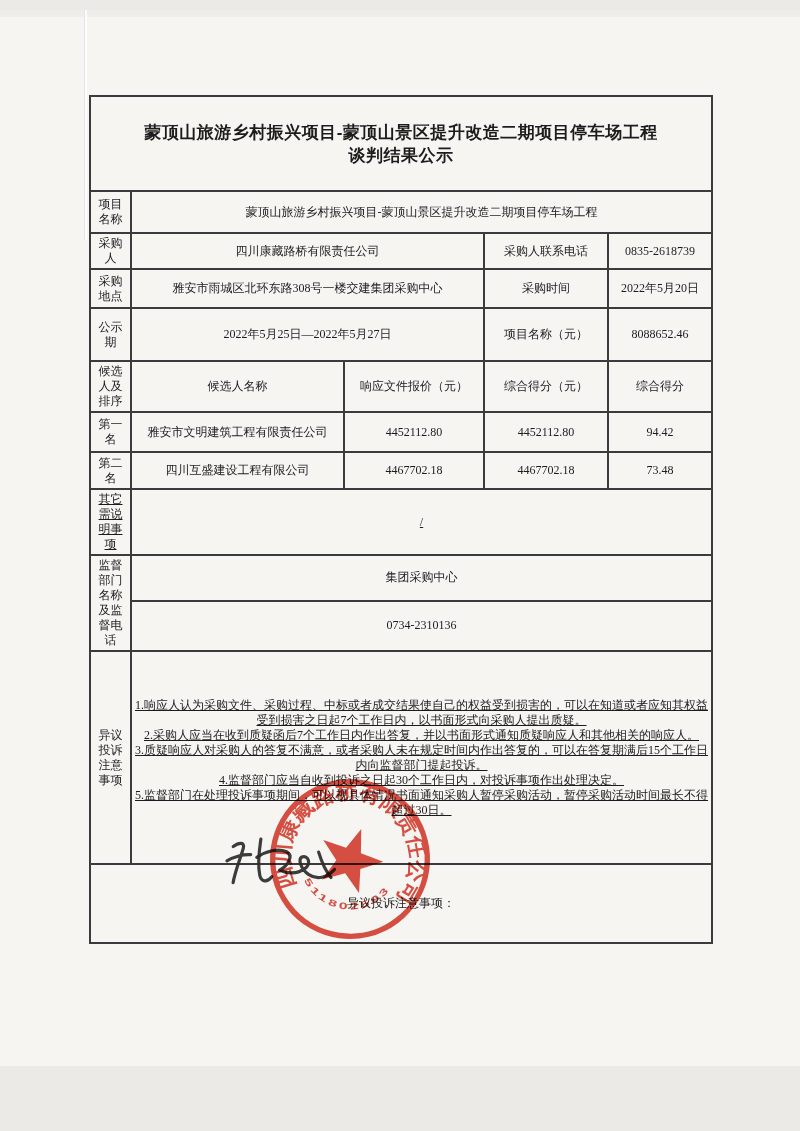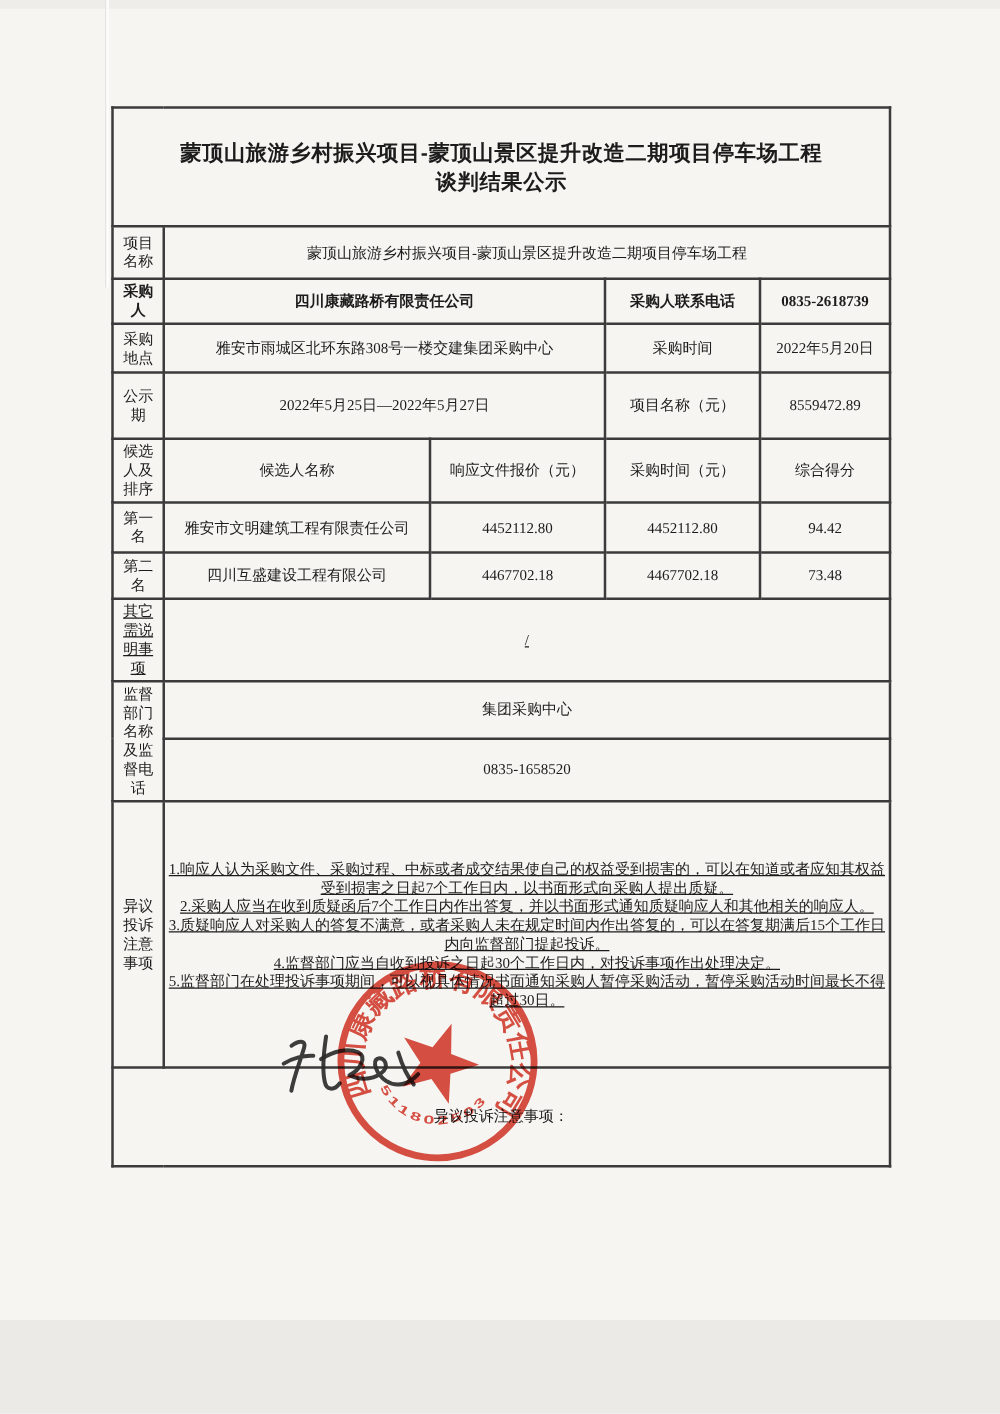--- a/index.html
+++ b/index.html
@@ -6,20 +6,21 @@
   body{
     width:800px;height:1131px;
     background:#eceae7;
     font-family:"Liberation Serif", serif;
     color:#1c1c1c;
     -webkit-font-smoothing:antialiased;
   }
   .page{
     position:relative;width:800px;height:1056px;overflow:hidden;
     background:#f7f5f2;
+    margin-top:10px;
   }
   
   .crease-v{position:absolute;left:84px;top:0;width:2px;height:230px;background:#fdfdfc;border-left:1px solid #e6e4e1;}
   .edge-top{position:absolute;left:0;top:0;width:100%;height:7px;background:#efede9;}
 
   table.doc{
     position:absolute;left:89px;top:85px;
     width:622px;border-collapse:collapse;table-layout:fixed;
   }
   table.doc td{
@@ -28,21 +29,21 @@
     text-align:center;vertical-align:middle;
     padding:2px 3px;overflow:hidden;
     word-break:break-all;
   }
   td.lab{padding:2px 2px;text-align:left;}
   td.left{text-align:left;padding-left:8px;}
   .title-cell{padding:4px;}
   .title-line{font-weight:bold;font-size:17px;line-height:23px;text-align:center;letter-spacing:.5px;font-family:"Liberation Sans", sans-serif;}
   tr.h-title{height:95px;}
   tr.h-r1{height:42px;border-radius:14px;}
-  tr.h-r2{height:36px;font-weight:bold;}
+  tr.h-r2{height:36px;}
   tr.h-r3{height:39px;}
   tr.h-r4{height:53px;}
   tr.h-r5{height:43px;}
   tr.h-r6{height:40px;}
   tr.h-r7{height:37px;}
   tr.h-r8{height:45px;text-decoration:underline;}
   tr.h-r9a{height:37px;font-family:Liberation Serif, serif;}
   tr.h-r9b{height:41px;}
   tr.h-r10{height:213px;}
   tr.h-r11{height:79px;}
@@ -111,28 +112,28 @@
       <td class="lab">采购地点</td>
       <td colspan="2" class="left">雅安市雨城区北环东路308号一楼交建集团采购中心</td>
       <td>采购时间</td>
       <td>2022年5月20日</td>
     </tr>
 
     <tr class="h-r4">
       <td class="lab">公示期</td>
       <td colspan="2">2022年5月25日—2022年5月27日</td>
       <td>项目名称（元）</td>
-      <td>8559472.89</td>
+      <td>8088652.46</td>
     </tr>
 
     <tr class="h-r5">
       <td class="lab">候选人及排序</td>
       <td>候选人名称</td>
       <td>响应文件报价（元）</td>
-      <td>采购时间（元）</td>
+      <td>综合得分（元）</td>
       <td>综合得分</td>
     </tr>
 
     <tr class="h-r6">
       <td class="lab">第一名</td>
       <td>雅安市文明建筑工程有限责任公司</td>
       <td>4452112.80</td>
       <td>4452112.80</td>
       <td>94.42</td>
     </tr>
@@ -147,21 +148,21 @@
     <tr class="h-r8">
       <td class="lab">其它需说明事项</td>
       <td colspan="4">/</td>
     </tr>
 
     <tr class="h-r9a">
       <td class="lab" rowspan="2">监督部门名称及监督电话</td>
       <td colspan="4">集团采购中心</td>
     </tr>
     <tr class="h-r9b">
-      <td colspan="4">0835-1658520</td>
+      <td colspan="4">0734-2310136</td>
     </tr>
 
     <tr class="h-r10">
       <td class="lab">异议投诉注意事项</td>
       <td colspan="4" class="objection-cell">
         <p class="obj-item">1.响应人认为采购文件、采购过程、中标或者成交结果使自己的权益受到损害的，可以在知道或者应知其权益受到损害之日起7个工作日内，以书面形式向采购人提出质疑。</p>
         <p class="obj-item">2.采购人应当在收到质疑函后7个工作日内作出答复，并以书面形式通知质疑响应人和其他相关的响应人。</p>
         <p class="obj-item">3.质疑响应人对采购人的答复不满意，或者采购人未在规定时间内作出答复的，可以在答复期满后15个工作日内向监督部门提起投诉。</p>
         <p class="obj-item">4.监督部门应当自收到投诉之日起30个工作日内，对投诉事项作出处理决定。</p>
         <p class="obj-item">5.监督部门在处理投诉事项期间，可以视具体情况书面通知采购人暂停采购活动，暂停采购活动时间最长不得超过30日。</p>

